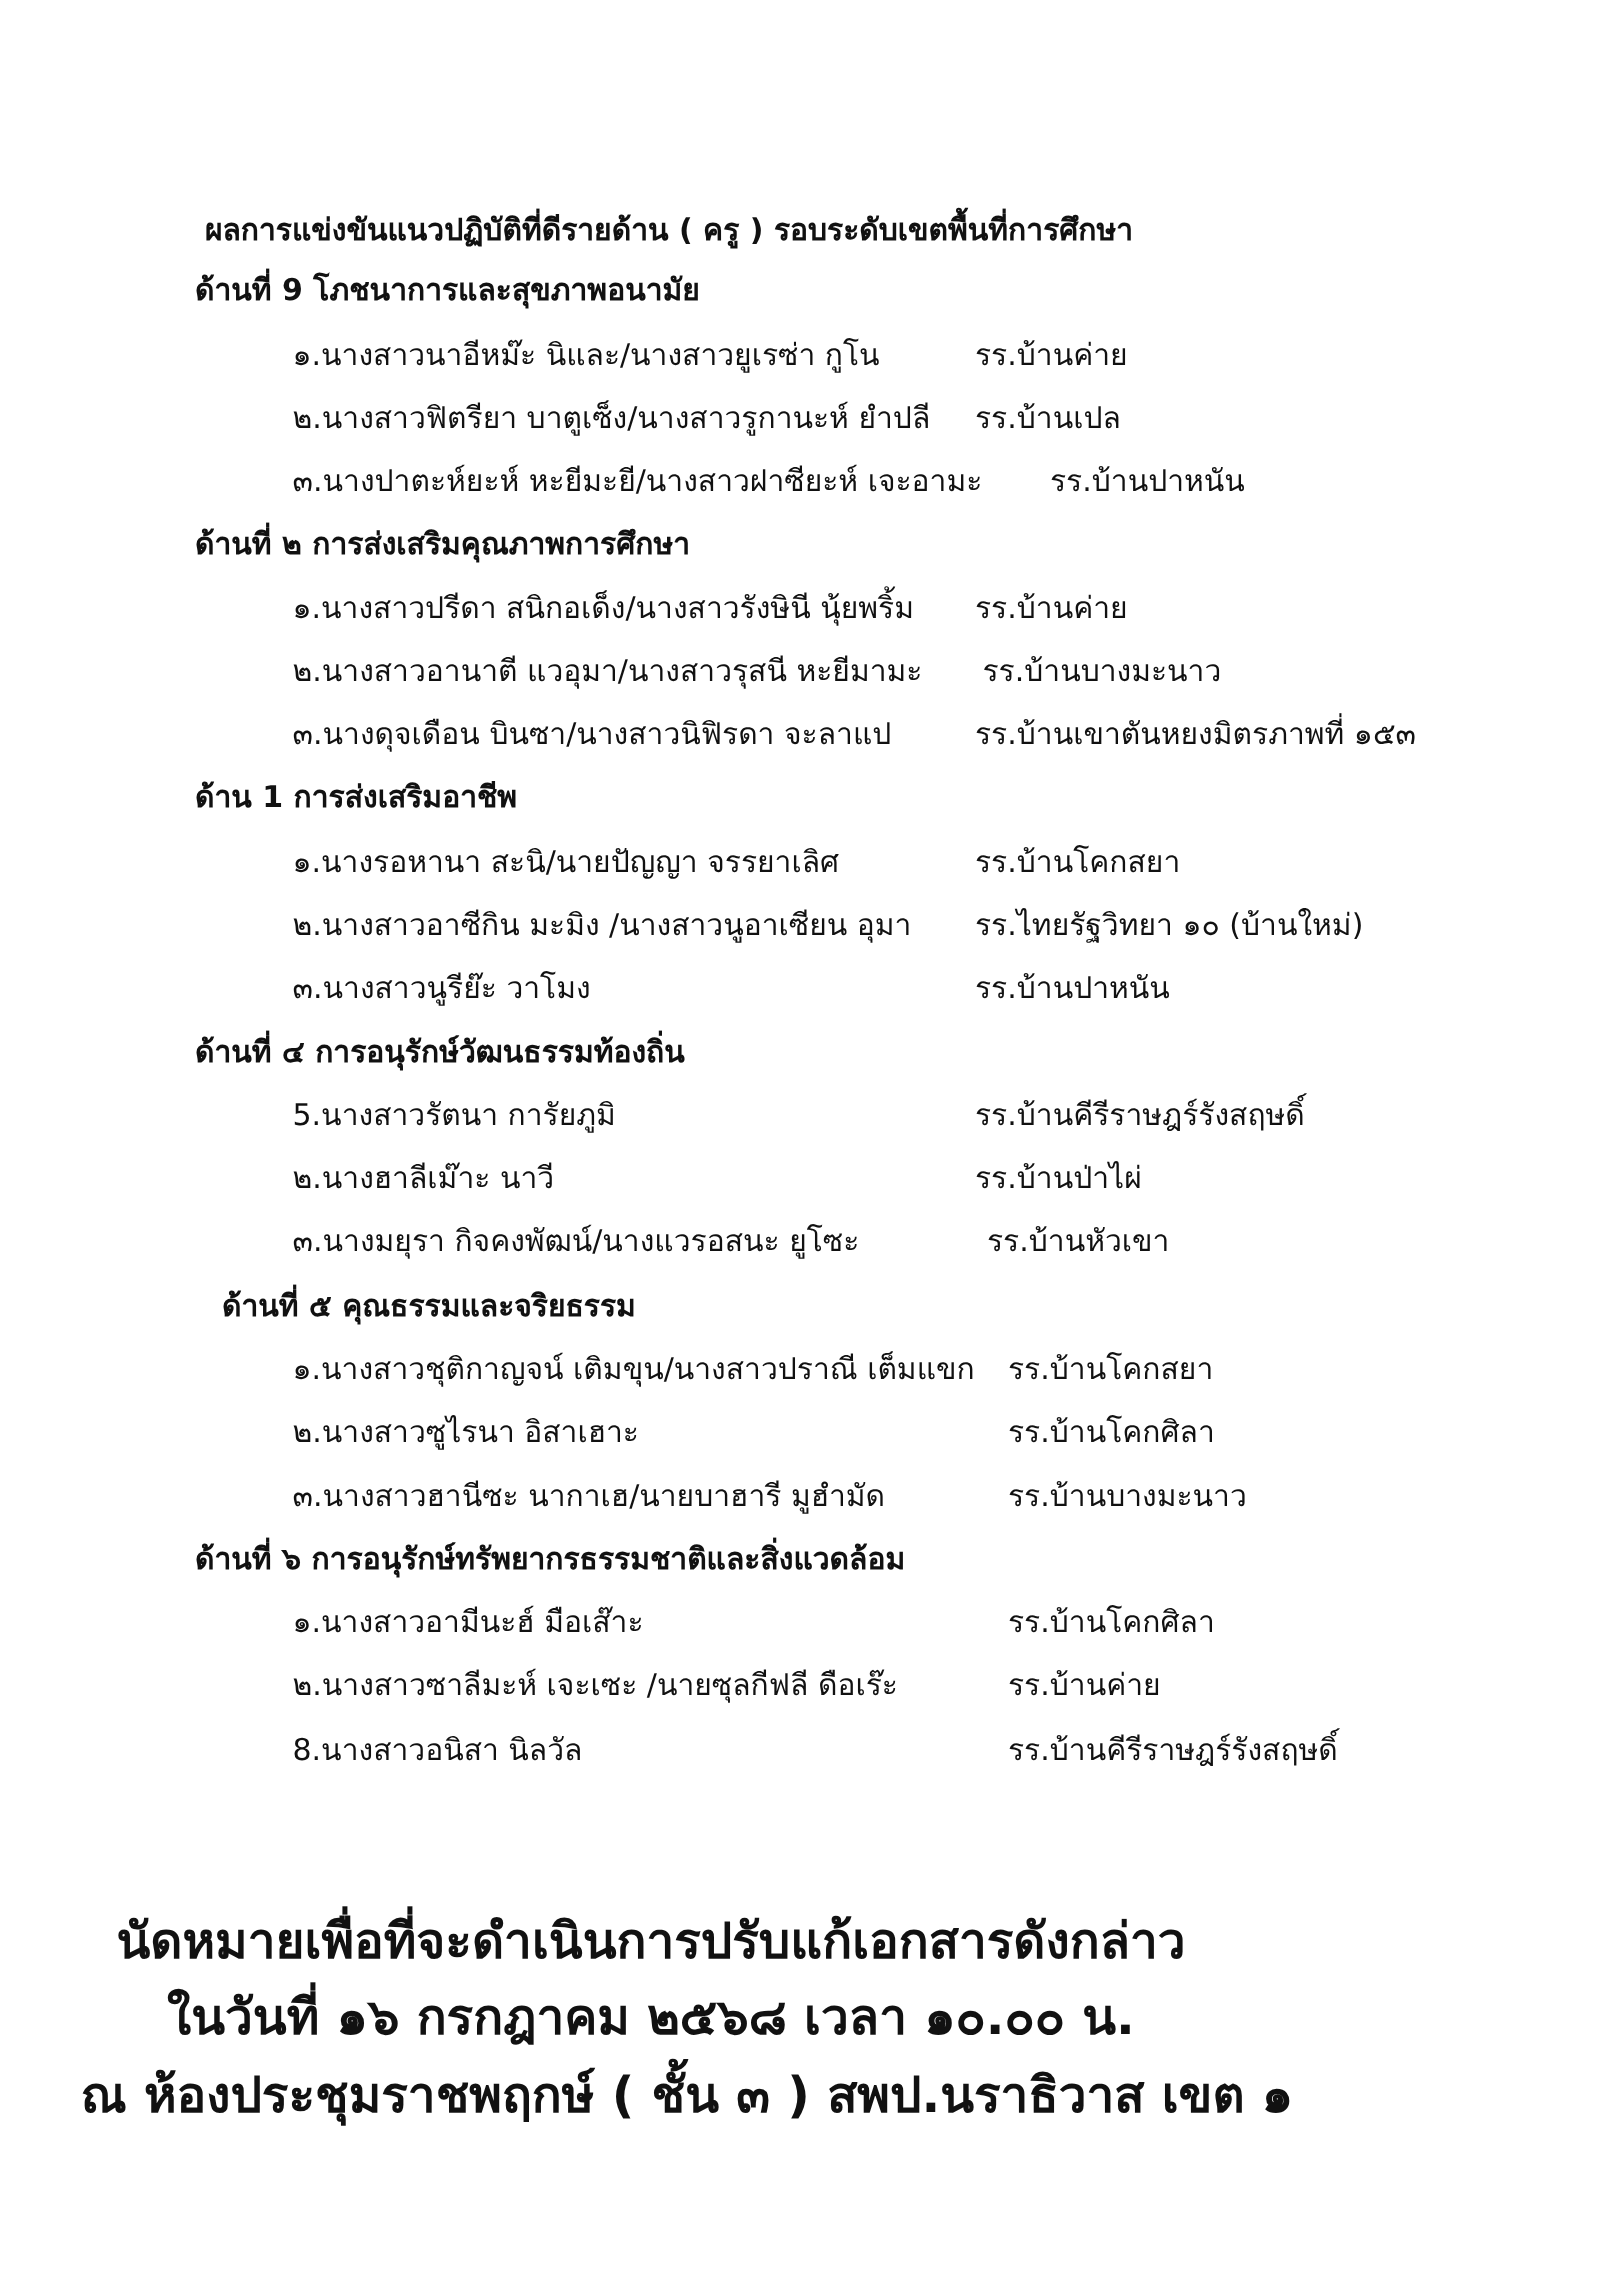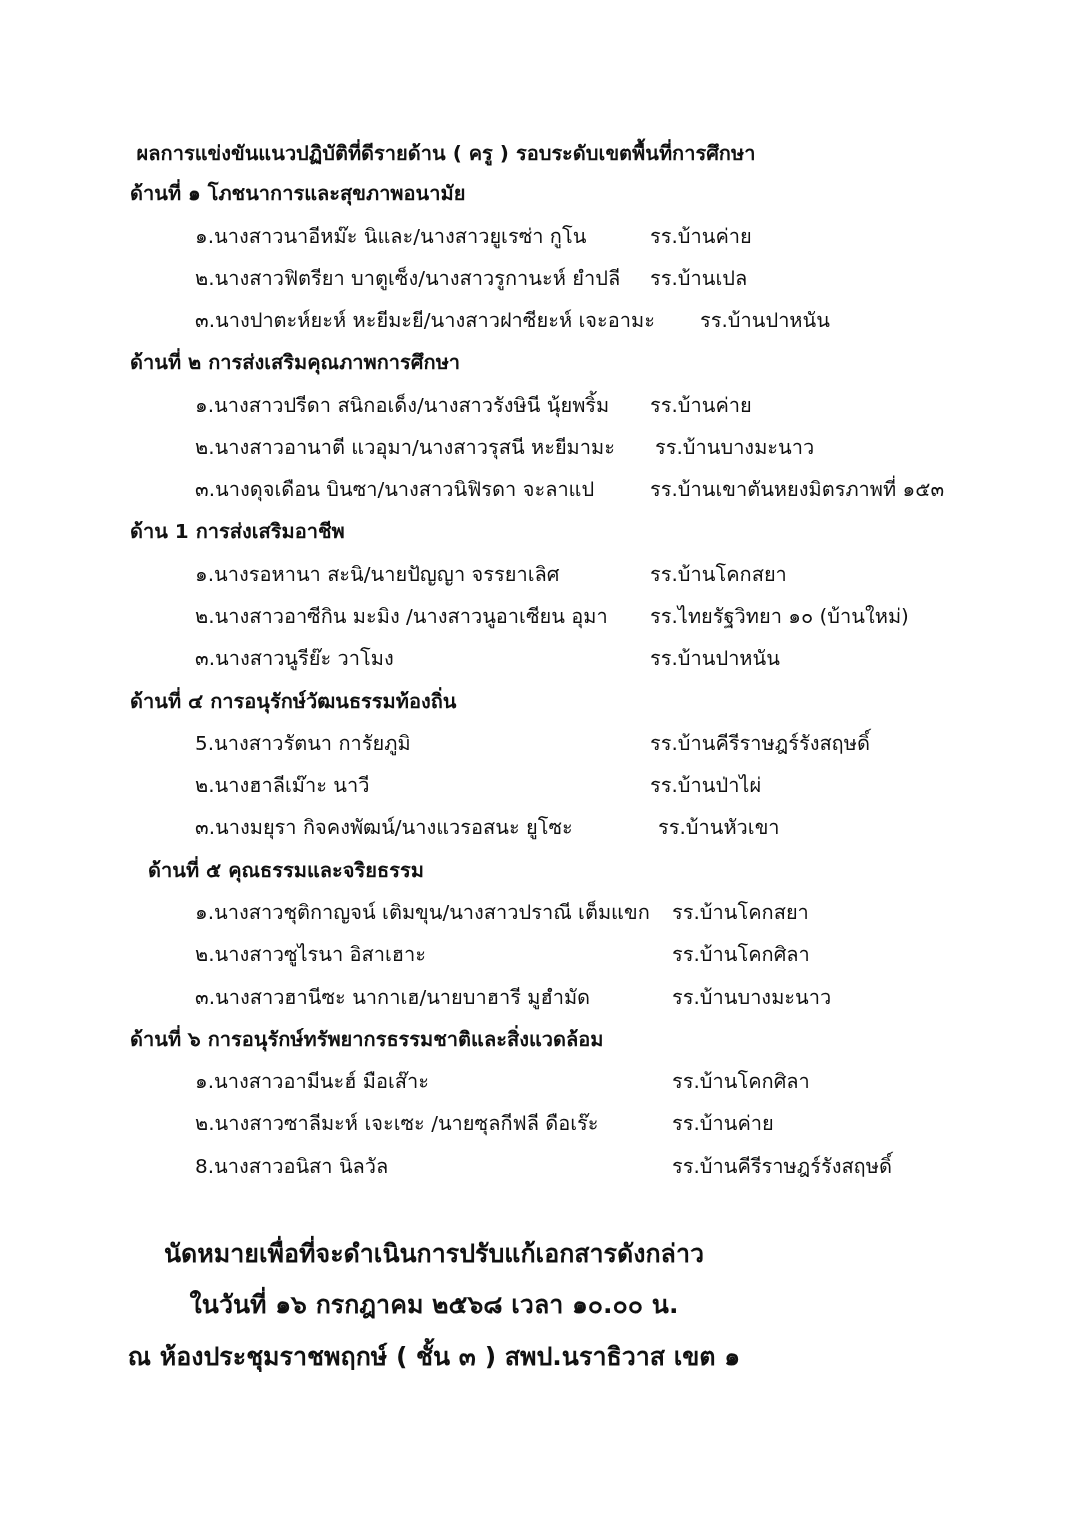--- a/index.html
+++ b/index.html
@@ -21,31 +21,31 @@
       white-space: nowrap;
     }
     .entry {
       position: absolute; left: 195px; font-size: 20px; line-height: 32px; white-space: nowrap;
     }
     .school {
       position: absolute; font-size: 20px; line-height: 32px; white-space: nowrap;
     }
     .notice-line {
       position: absolute; left: 0; width: 868px; text-align: center;
-      font-size: 25px; font-weight: bold; line-height: 40px; white-space: nowrap;
+      font-size: 33px; font-weight: bold; line-height: 40px; white-space: nowrap; margin-top: 40px;
     }
   </style>
 </head>
 <body>
 
 <div class="page">
 
   <div class="title">ผลการแข่งขันแนวปฏิบัติที่ดีรายด้าน ( ครู ) รอบระดับเขตพื้นที่การศึกษา</div>
 
-  <div class="section-heading" style="top:177px;">ด้านที่ ๑ โภชนาการและสุขภาพอนามัย</div>
+  <div class="section-heading" style="top:177px;">ด้านที่ 9 โภชนาการและสุขภาพอนามัย</div>
   <div class="entry" style="top:220px;">๑.นางสาวนาอีหม๊ะ  นิและ/นางสาวยูเรซ่า  กูโน</div>
   <div class="school" style="top:220px; left:650px;">รร.บ้านค่าย</div>
   <div class="entry" style="top:262px;">๒.นางสาวฟิตรียา  บาตูเซ็ง/นางสาวรูกานะห์  ยำปลี</div>
   <div class="school" style="top:262px; left:650px;">รร.บ้านเปล</div>
   <div class="entry" style="top:304px;">๓.นางปาตะห์ยะห์  หะยีมะยี/นางสาวฝาซียะห์  เจะอามะ</div>
   <div class="school" style="top:304px; left:700px;">รร.บ้านปาหนัน</div>
 
   <div class="section-heading" style="top:346px;">ด้านที่ ๒  การส่งเสริมคุณภาพการศึกษา</div>
   <div class="entry" style="top:389px;">๑.นางสาวปรีดา  สนิกอเด็ง/นางสาวรังษินี  นุ้ยพริ้ม</div>
   <div class="school" style="top:389px; left:650px;">รร.บ้านค่าย</div>
@@ -81,15 +81,15 @@
   <div class="section-heading" style="top:1023px;">ด้านที่ ๖ การอนุรักษ์ทรัพยากรธรรมชาติและสิ่งแวดล้อม</div>
   <div class="entry" style="top:1065px;">๑.นางสาวอามีนะฮ์  มือเส๊าะ</div>
   <div class="school" style="top:1065px; left:672px;">รร.บ้านโคกศิลา</div>
   <div class="entry" style="top:1107px;">๒.นางสาวซาลีมะห์ เจะเซะ /นายซุลกีฟลี  ดือเร๊ะ</div>
   <div class="school" style="top:1107px; left:672px;">รร.บ้านค่าย</div>
   <div class="entry" style="top:1150px;">8.นางสาวอนิสา  นิลวัล</div>
   <div class="school" style="top:1150px; left:672px;">รร.บ้านคีรีราษฎร์รังสฤษดิ์</div>
 
   <div class="notice-line" style="top:1234px;">นัดหมายเพื่อที่จะดำเนินการปรับแก้เอกสารดังกล่าว</div>
   <div class="notice-line" style="top:1285px;">ในวันที่ ๑๖  กรกฎาคม  ๒๕๖๘ เวลา ๑๐.๐๐ น.</div>
-  <div class="notice-line" style="top:1337px;">ณ  ห้องประชุมราชพฤกษ์  ( ชั้น ๓ ) สพป.นราธิวาส เขต ๑</div>
+  <div class="notice-line" style="top:1337px;padding-left:24px;">ณ  ห้องประชุมราชพฤกษ์  ( ชั้น ๓ ) สพป.นราธิวาส เขต ๑</div>
 
 </div>
 
 </body></html>

